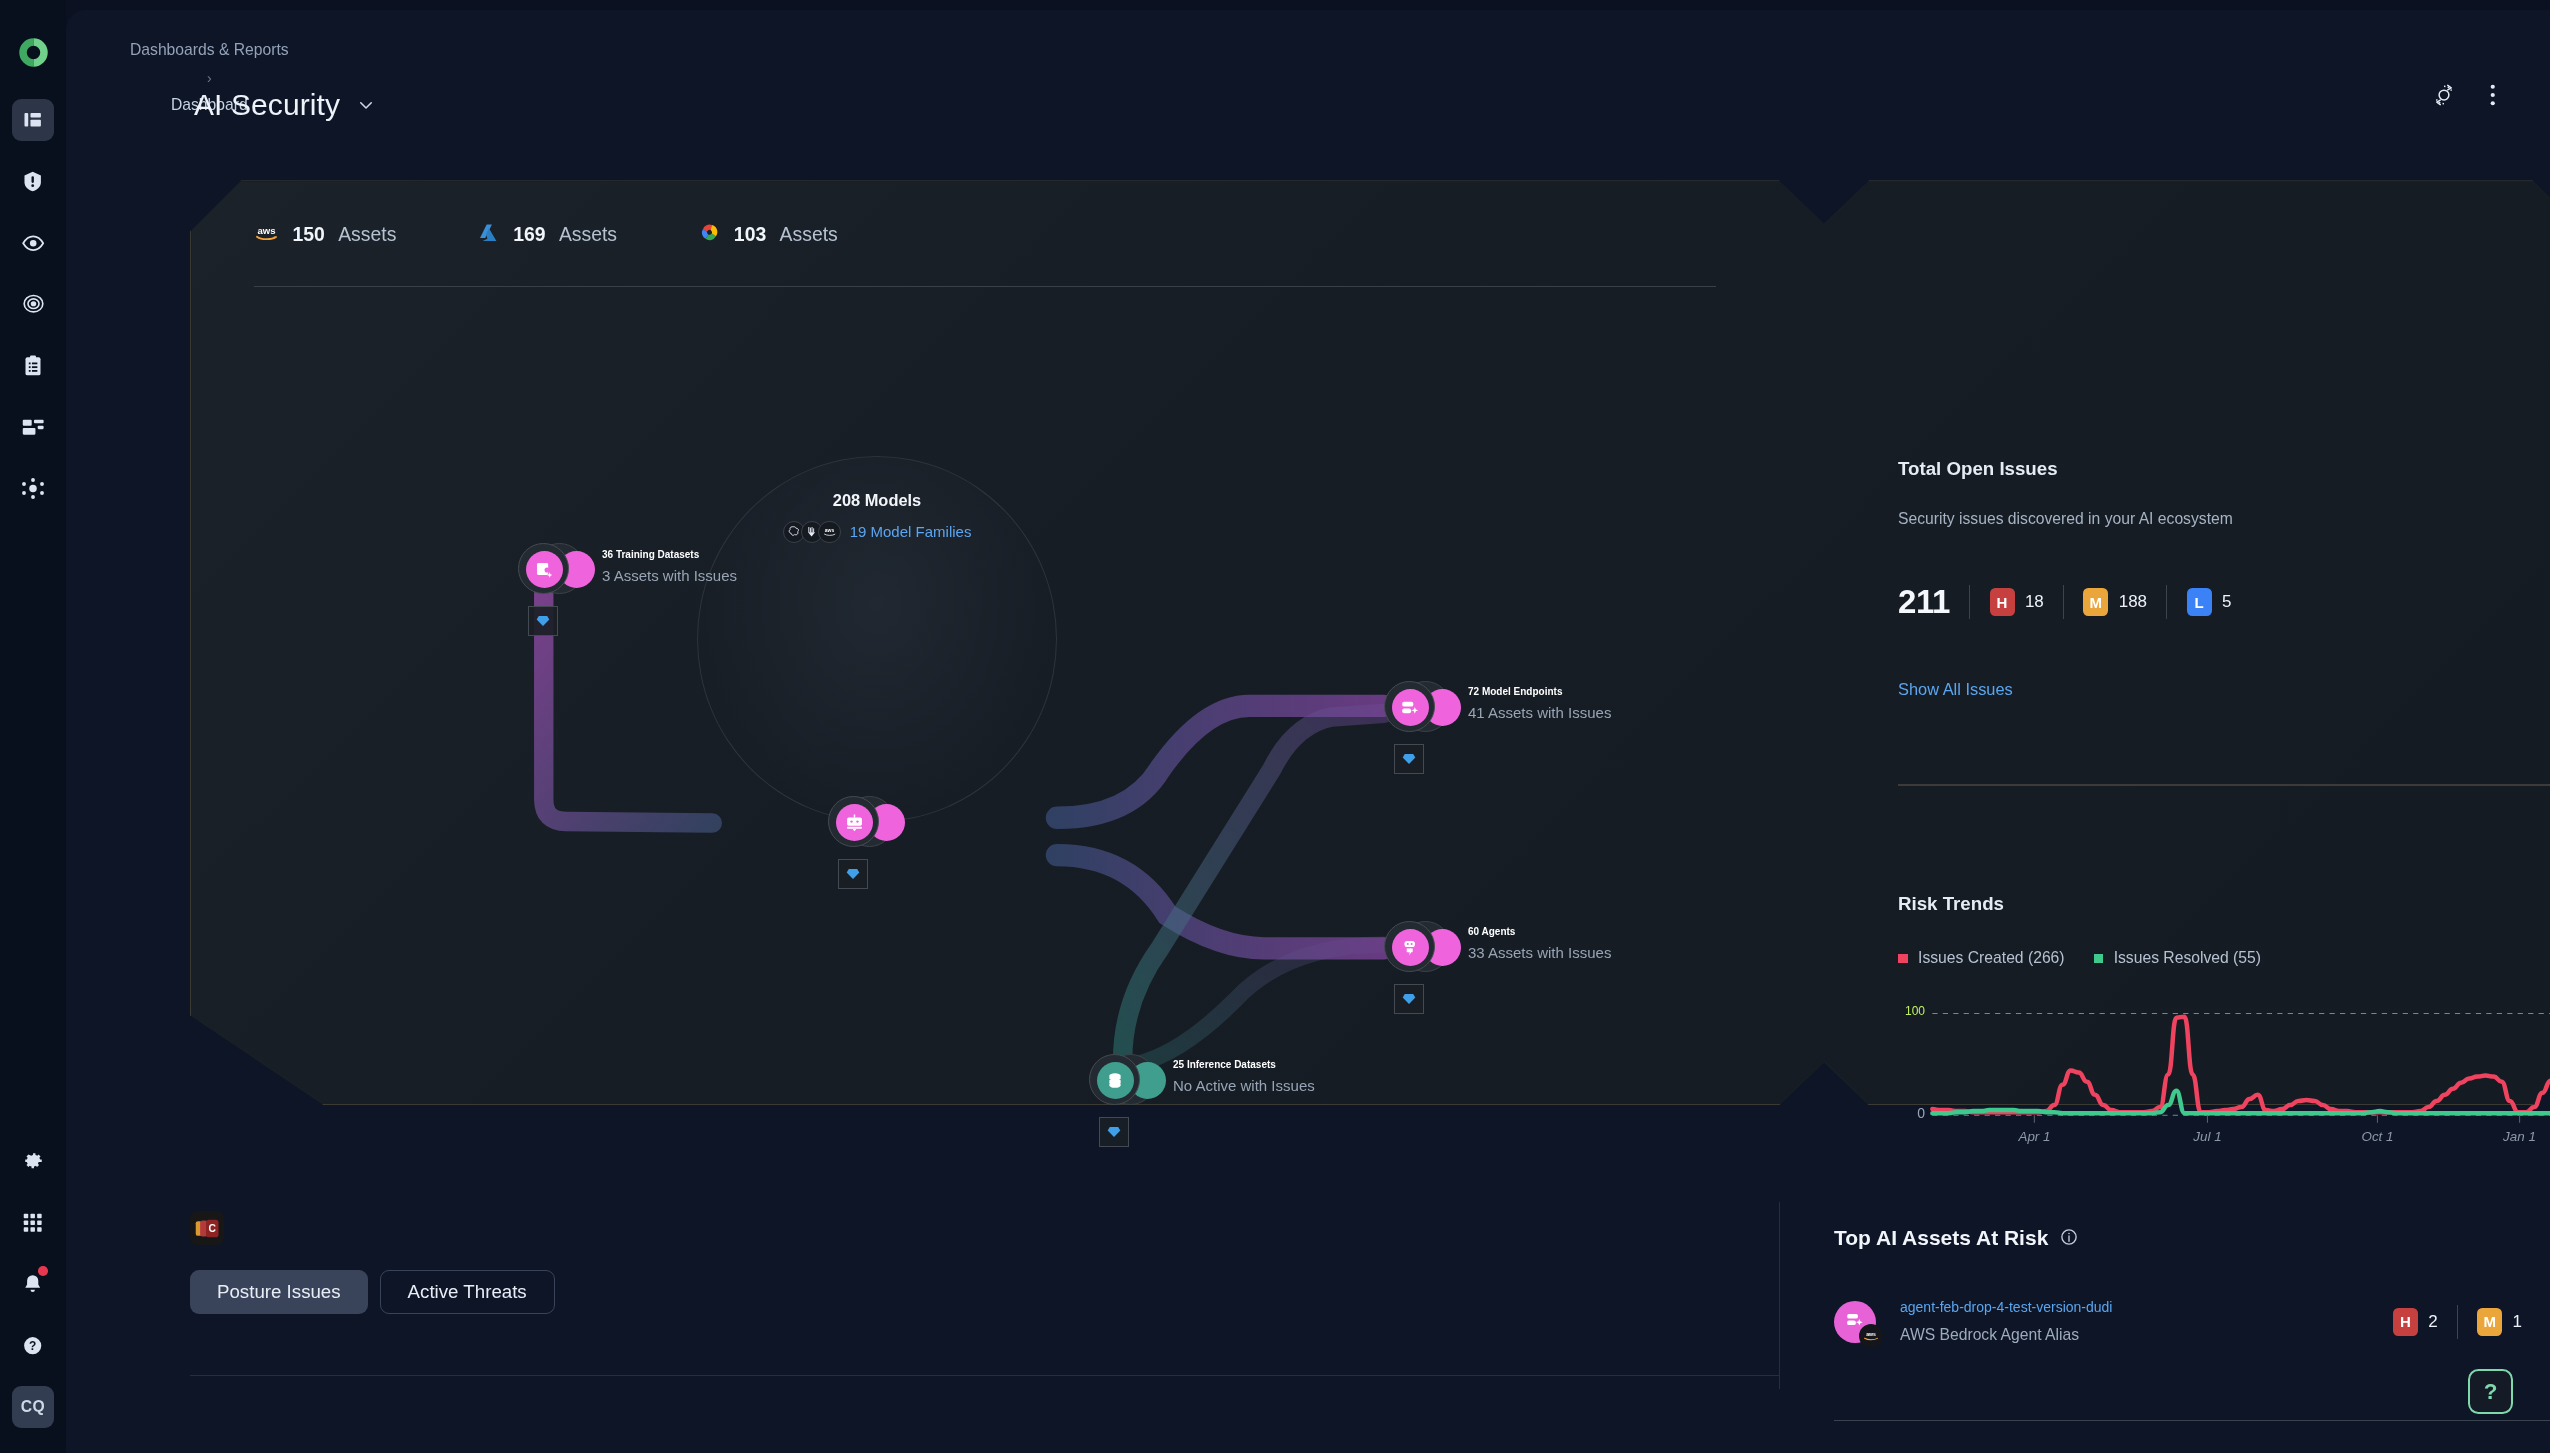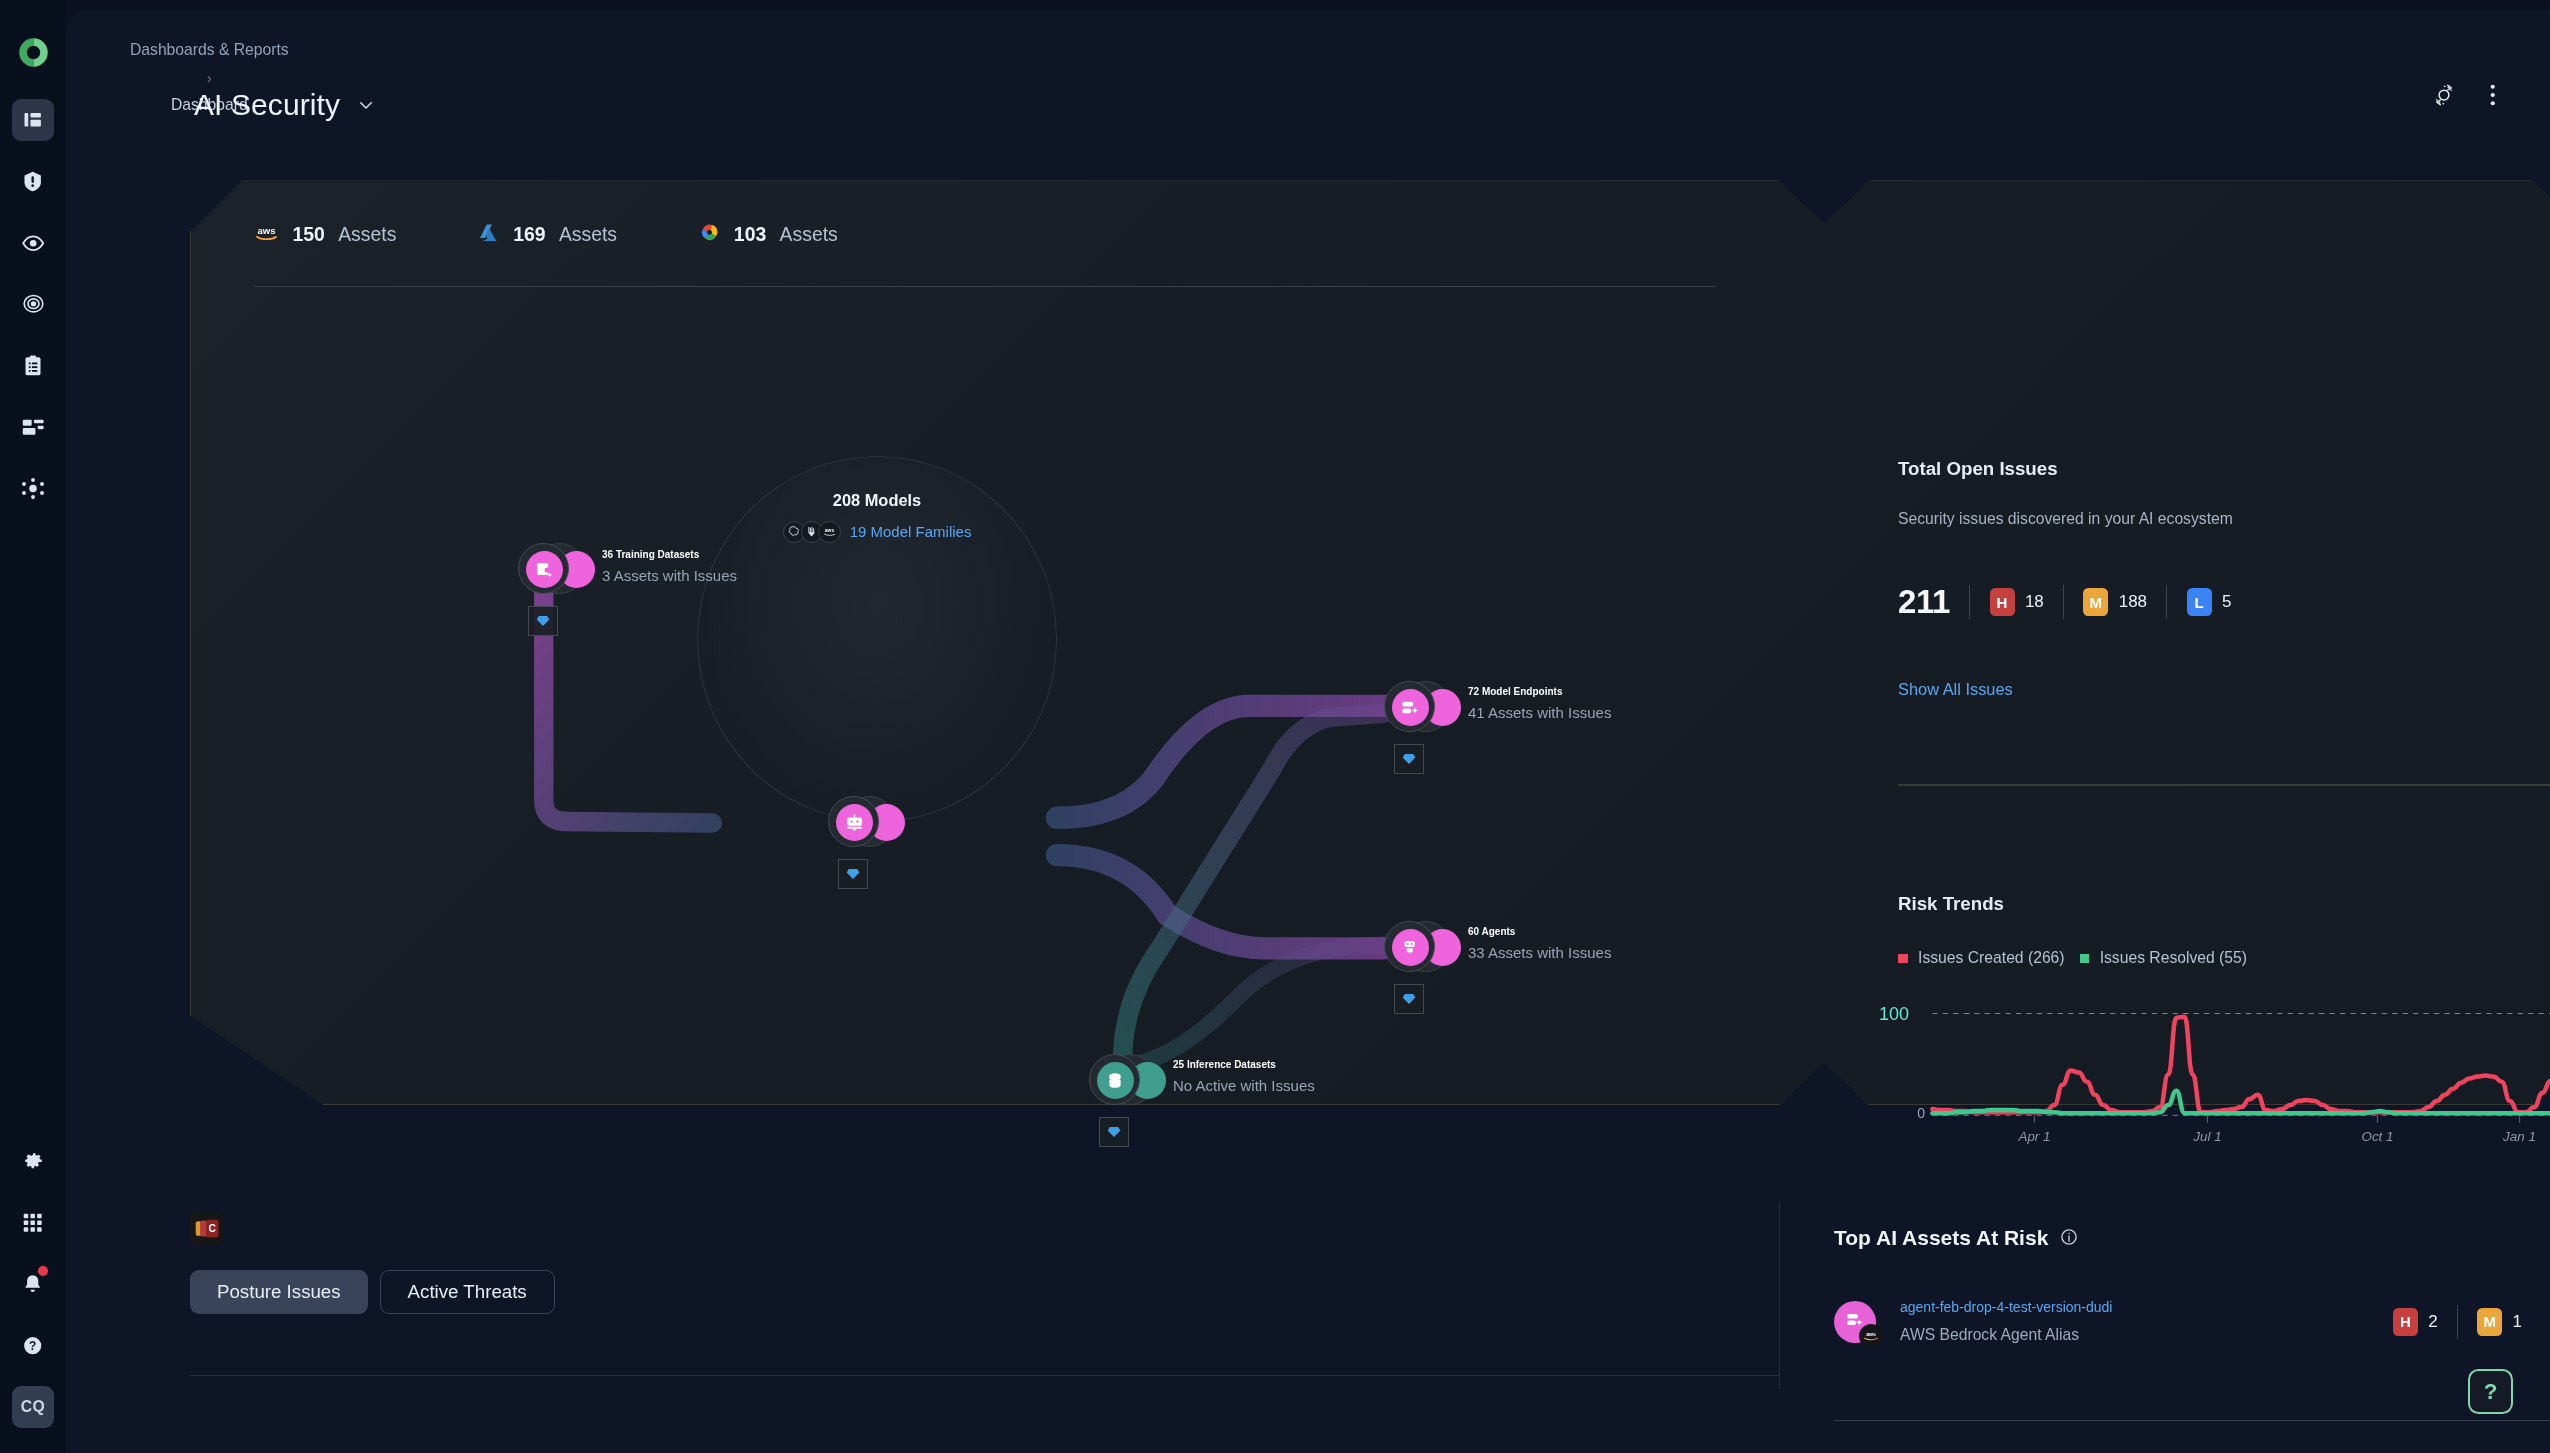--- a/index.html
+++ b/index.html
@@ -180,21 +180,21 @@
   .sev-pill{
     width:25px;height:28px;border-radius:5.2px;
     display:flex;align-items:center;justify-content:center;
     font-size:15px;font-weight:700;color:#fff;
   }
   .sev-count{ font-size:17px; color:#eef2f8; }
   #show-all{ position:absolute; left:72px; top:500px; font-size:16.4px; color:#5aa6f0;}
   #panel-divider{ position:absolute; left:72px; top:604px; width:672px;height:1.5px; background:#3d3b37;}
 
   #rt-title{ position:absolute; left:72px; top:713px; font-size:18.7px; font-weight:700;}
-  #rt-legend{ position:absolute; left:72px; top:769px; display:flex; align-items:flex-start; gap:15px;}
+  #rt-legend{ position:absolute; left:72px; top:769px; display:flex; align-items:flex-start; gap:29px;}
   .lg-item{ display:flex; align-items:center; gap:10.4px; font-size:15.7px; color:#b6c2d2;}
   .lg-sw{ width:9.7px;height:9.7px; }
   #rt-chart{ position:absolute; left:72px; top:813px; width:657px; height:149px;}
 
   
   #bottom-left{ position:absolute; left:124px; top:1201px; width:1589px;}
   #threat-icon{
     width:34px;height:34px;border-radius:7.5px; background:#171717;
     display:flex;align-items:center;justify-content:center;
   }
@@ -699,21 +699,21 @@
             <path d="M46.00,155.82 C51.45,155.82 51.45,157.18 56.89,157.18 C62.34,157.18 62.34,157.18 67.79,157.18 C73.24,157.18 73.24,158.55 78.68,158.55 C84.13,158.55 84.13,158.55 89.58,158.55 C95.03,158.55 95.03,159.91 100.47,159.91 C105.92,159.91 105.92,159.91 111.37,159.91 C116.82,159.91 116.82,159.91 122.26,159.91 C127.71,159.91 127.71,159.91 133.16,159.91 C138.61,159.91 138.61,159.91 144.05,159.91 C149.50,159.91 149.50,159.91 154.95,159.91 C160.39,159.91 160.39,159.91 165.84,159.91 C171.29,159.91 171.29,159.91 176.74,159.91 C182.18,159.91 182.18,159.91 187.63,159.91 C193.08,159.91 193.08,158.55 198.53,158.55 C203.97,158.55 203.97,150.36 209.42,150.36 C214.87,150.36 214.87,123.09 220.32,123.09 C225.76,123.09 225.76,104.00 231.21,104.00 C236.66,104.00 236.66,106.73 242.11,106.73 C247.55,106.73 247.55,119.00 253.00,119.00 C258.45,119.00 258.45,136.73 263.89,136.73 C269.34,136.73 269.34,150.36 274.79,150.36 C280.24,150.36 280.24,157.18 285.68,157.18 C291.13,157.18 291.13,159.91 296.58,159.91 C302.03,159.91 302.03,159.91 307.47,159.91 C312.92,159.91 312.92,159.91 318.37,159.91 C323.82,159.91 323.82,159.91 329.26,159.91 C334.71,159.91 334.71,158.55 340.16,158.55 C345.61,158.55 345.61,153.09 351.05,153.09 C356.50,153.09 356.50,109.45 361.95,109.45 C367.39,109.45 367.39,33.09 372.84,33.09 C378.29,33.09 378.29,31.73 383.74,31.73 C389.18,31.73 389.18,109.45 394.63,109.45 C400.08,109.45 400.08,159.91 405.53,159.91 C410.97,159.91 410.97,159.91 416.42,159.91 C421.87,159.91 421.87,158.55 427.32,158.55 C432.76,158.55 432.76,157.18 438.21,157.18 C443.66,157.18 443.66,155.82 449.11,155.82 C454.55,155.82 454.55,153.09 460.00,153.09 C465.45,153.09 465.45,142.18 470.89,142.18 C476.34,142.18 476.34,136.73 481.79,136.73 C487.24,136.73 487.24,157.18 492.68,157.18 C498.13,157.18 498.13,158.55 503.58,158.55 C509.03,158.55 509.03,155.82 514.47,155.82 C519.92,155.82 519.92,150.36 525.37,150.36 C530.82,150.36 530.82,144.91 536.26,144.91 C541.71,144.91 541.71,143.55 547.16,143.55 C552.61,143.55 552.61,144.91 558.05,144.91 C563.50,144.91 563.50,150.36 568.95,150.36 C574.39,150.36 574.39,155.82 579.84,155.82 C585.29,155.82 585.29,158.55 590.74,158.55 C596.18,158.55 596.18,158.55 601.63,158.55 C607.08,158.55 607.08,159.91 612.53,159.91 C617.97,159.91 617.97,159.91 623.42,159.91 C628.87,159.91 628.87,159.91 634.32,159.91 C639.76,159.91 639.76,159.91 645.21,159.91 C650.66,159.91 650.66,159.91 656.11,159.91 C661.55,159.91 661.55,159.91 667.00,159.91 C672.45,159.91 672.45,159.91 677.89,159.91 C683.34,159.91 683.34,159.91 688.79,159.91 C694.24,159.91 694.24,158.55 699.68,158.55 C705.13,158.55 705.13,153.09 710.58,153.09 C716.03,153.09 716.03,144.91 721.47,144.91 C726.92,144.91 726.92,136.73 732.37,136.73 C737.82,136.73 737.82,128.55 743.26,128.55 C748.71,128.55 748.71,120.36 754.16,120.36 C759.61,120.36 759.61,114.91 765.05,114.91 C770.50,114.91 770.50,112.18 775.95,112.18 C781.39,112.18 781.39,110.82 786.84,110.82 C792.29,110.82 792.29,112.18 797.74,112.18 C803.18,112.18 803.18,119.00 808.63,119.00 C814.08,119.00 814.08,144.91 819.53,144.91 C824.97,144.91 824.97,159.91 830.42,159.91 C835.87,159.91 835.87,159.91 841.32,159.91 C846.76,159.91 846.76,153.09 852.21,153.09 C857.66,153.09 857.66,134.00 863.11,134.00 C868.55,134.00 868.55,117.64 874.00,117.64" fill="none" stroke="#f0435f" stroke-width="4.5" stroke-linecap="round" stroke-linejoin="round" vector-effect="non-scaling-stroke"></path>
             <path d="M46.00,161.27 C51.45,161.27 51.45,161.27 56.89,161.27 C62.34,161.27 62.34,161.27 67.79,161.27 C73.24,161.27 73.24,159.91 78.68,159.91 C84.13,159.91 84.13,159.91 89.58,159.91 C95.03,159.91 95.03,158.55 100.47,158.55 C105.92,158.55 105.92,158.55 111.37,158.55 C116.82,158.55 116.82,157.18 122.26,157.18 C127.71,157.18 127.71,157.18 133.16,157.18 C138.61,157.18 138.61,157.18 144.05,157.18 C149.50,157.18 149.50,157.18 154.95,157.18 C160.39,157.18 160.39,158.55 165.84,158.55 C171.29,158.55 171.29,158.55 176.74,158.55 C182.18,158.55 182.18,158.55 187.63,158.55 C193.08,158.55 193.08,159.91 198.53,159.91 C203.97,159.91 203.97,159.91 209.42,159.91 C214.87,159.91 214.87,161.27 220.32,161.27 C225.76,161.27 225.76,161.27 231.21,161.27 C236.66,161.27 236.66,161.27 242.11,161.27 C247.55,161.27 247.55,161.27 253.00,161.27 C258.45,161.27 258.45,161.27 263.89,161.27 C269.34,161.27 269.34,161.27 274.79,161.27 C280.24,161.27 280.24,161.27 285.68,161.27 C291.13,161.27 291.13,161.27 296.58,161.27 C302.03,161.27 302.03,161.27 307.47,161.27 C312.92,161.27 312.92,161.27 318.37,161.27 C323.82,161.27 323.82,161.27 329.26,161.27 C334.71,161.27 334.71,161.27 340.16,161.27 C345.61,161.27 345.61,159.91 351.05,159.91 C356.50,159.91 356.50,150.36 361.95,150.36 C367.39,150.36 367.39,131.27 372.84,131.27 C378.29,131.27 378.29,161.27 383.74,161.27 C389.18,161.27 389.18,161.27 394.63,161.27 C400.08,161.27 400.08,161.27 405.53,161.27 C410.97,161.27 410.97,161.27 416.42,161.27 C421.87,161.27 421.87,161.27 427.32,161.27 C432.76,161.27 432.76,161.27 438.21,161.27 C443.66,161.27 443.66,161.27 449.11,161.27 C454.55,161.27 454.55,161.27 460.00,161.27 C465.45,161.27 465.45,161.27 470.89,161.27 C476.34,161.27 476.34,161.27 481.79,161.27 C487.24,161.27 487.24,161.27 492.68,161.27 C498.13,161.27 498.13,161.27 503.58,161.27 C509.03,161.27 509.03,161.27 514.47,161.27 C519.92,161.27 519.92,161.27 525.37,161.27 C530.82,161.27 530.82,161.27 536.26,161.27 C541.71,161.27 541.71,161.27 547.16,161.27 C552.61,161.27 552.61,161.27 558.05,161.27 C563.50,161.27 563.50,161.27 568.95,161.27 C574.39,161.27 574.39,161.27 579.84,161.27 C585.29,161.27 585.29,161.27 590.74,161.27 C596.18,161.27 596.18,161.27 601.63,161.27 C607.08,161.27 607.08,161.27 612.53,161.27 C617.97,161.27 617.97,161.27 623.42,161.27 C628.87,161.27 628.87,159.91 634.32,159.91 C639.76,159.91 639.76,158.55 645.21,158.55 C650.66,158.55 650.66,159.91 656.11,159.91 C661.55,159.91 661.55,161.27 667.00,161.27 C672.45,161.27 672.45,161.27 677.89,161.27 C683.34,161.27 683.34,161.27 688.79,161.27 C694.24,161.27 694.24,161.27 699.68,161.27 C705.13,161.27 705.13,161.27 710.58,161.27 C716.03,161.27 716.03,161.27 721.47,161.27 C726.92,161.27 726.92,161.27 732.37,161.27 C737.82,161.27 737.82,161.27 743.26,161.27 C748.71,161.27 748.71,161.27 754.16,161.27 C759.61,161.27 759.61,161.27 765.05,161.27 C770.50,161.27 770.50,161.27 775.95,161.27 C781.39,161.27 781.39,161.27 786.84,161.27 C792.29,161.27 792.29,161.27 797.74,161.27 C803.18,161.27 803.18,161.27 808.63,161.27 C814.08,161.27 814.08,161.27 819.53,161.27 C824.97,161.27 824.97,161.27 830.42,161.27 C835.87,161.27 835.87,161.27 841.32,161.27 C846.76,161.27 846.76,161.27 852.21,161.27 C857.66,161.27 857.66,161.27 863.11,161.27 C868.55,161.27 868.55,161.27 874.00,161.27" fill="none" stroke="#3fc98d" stroke-width="4.5" stroke-linecap="round" stroke-linejoin="round" vector-effect="non-scaling-stroke"></path>
             <line x1="182.62" x2="182.62" y1="164" y2="174" stroke="#596373" stroke-width="1.4"></line>
             <line x1="414.46" x2="414.46" y1="164" y2="174" stroke="#596373" stroke-width="1.4"></line>
             <line x1="642.16" x2="642.16" y1="164" y2="174" stroke="#596373" stroke-width="1.4"></line>
             <line x1="832.5999999999999" x2="832.5999999999999" y1="164" y2="174" stroke="#596373" stroke-width="1.4"></line>
           </g>
       </svg>
       <div id="rt-chart-labels" style="position:absolute;left:72px;top:813px;width:657px;height:149px;pointer-events:none">
           <div style="position: absolute; right: 630px; top: 112px; font-size: 14px; color: rgb(154, 166, 182);">0</div>
-          <div style="position: absolute; right: 646px; top: 10.2px; font-size: 18px; color: #5eead4;">100</div>
+          <div style="position: absolute; right: 630px; top: 10.2px; font-size: 12px; color: #bef264;">100</div>
           <div style="position: absolute; left: 105px; width: 63px; text-align: center; top: 136px; font-size: 13.4px; font-style: italic; color: rgb(141, 152, 168);">Apr 1</div>
           <div style="position: absolute; left: 278px; width: 63px; text-align: center; top: 136px; font-size: 13.4px; font-style: italic; color: rgb(141, 152, 168);">Jul 1</div>
           <div style="position: absolute; left: 448px; width: 63px; text-align: center; top: 136px; font-size: 13.4px; font-style: italic; color: rgb(141, 152, 168);">Oct 1</div>
           <div style="position: absolute; left: 590px; width: 63px; text-align: center; top: 136px; font-size: 13.4px; font-style: italic; color: rgb(141, 152, 168);">Jan 1</div>
         </div>
     </div>
   </div>
 
   <div id="bottom-left">
     <div id="threat-icon">

